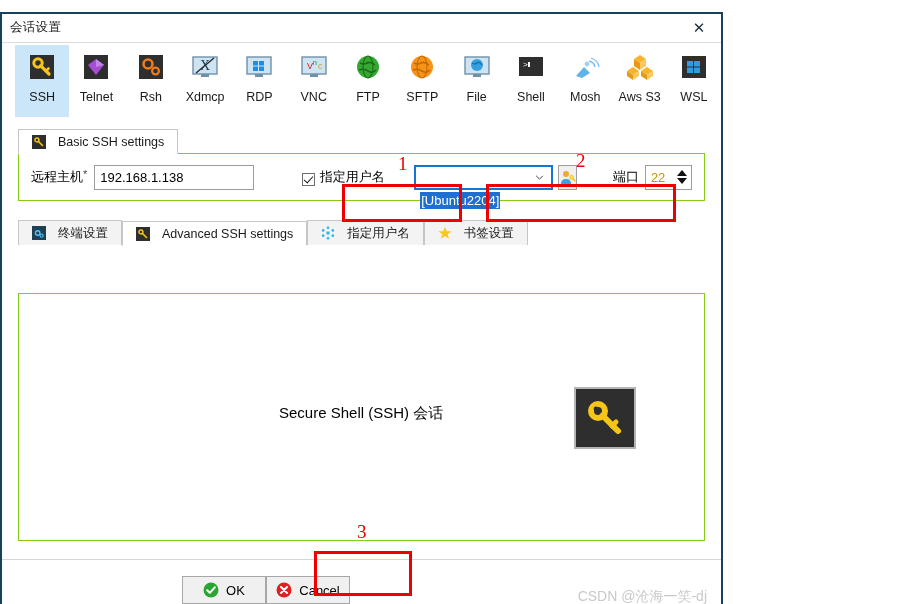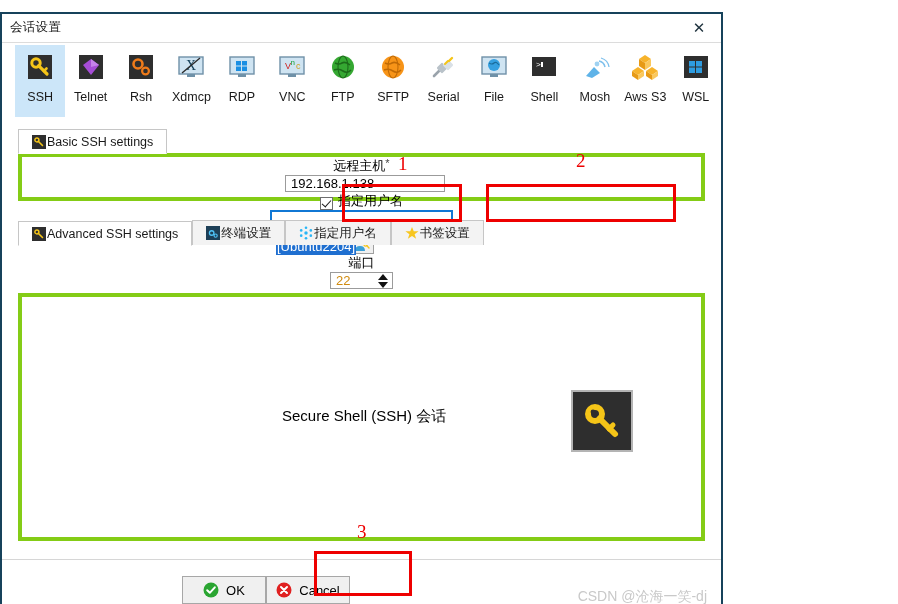--- a/index.html
+++ b/index.html
@@ -92,41 +92,40 @@
     height: 26px;
     position: relative;
     z-index: 2;
   }
   .tab {
     height: 25px;
     box-sizing: border-box;
     padding: 0 13px;
     display: flex;
     align-items: center;
-    gap: 1px;
+    gap: 12px;
     font-size: 12.5px;
     color: #1a1a1a;
     border: 1px solid #c6c6c6;
     border-bottom: none;
     background: #f3f3f3;
     cursor: pointer;
     white-space: nowrap;
   }
   .tab.active {
     background: #ffffff;
     border-bottom: 1px solid #ffffff;
     margin-bottom: -1px;
   }
   .tab .ticon { width: 14px; height: 14px; display: block; }
 
   .panel-body {
-    border: 4px solid #84cc16;
+    border: 1px solid #84cc16;
     background: #ffffff;
     box-sizing: border-box;
-    flex-direction: column;
   }
   .basic-body {
     height: 48px;
     display: flex;
     align-items: center;
     padding: 0 12px;
   }
 
   .field-label {
     font-size: 13px;
@@ -386,30 +385,20 @@
 
     <div class="proto">
       <svg class="pico" viewBox="0 0 30 30">
         <circle cx="15" cy="15" r="11" fill="#f79418"></circle>
         <path d="M7 11 q4 2 7 0 t8 2 M6 18 q5 -2 9 1 t8 -1" stroke="#c06a06" stroke-width="1.6" fill="none"></path>
         <ellipse cx="15" cy="15" rx="5" ry="11" fill="none" stroke="#c06a06" stroke-width="1.1"></ellipse>
       </svg>
       <span class="plabel">SFTP</span>
     </div>
 
-    <div class="proto">
-      <svg class="pico" viewBox="0 0 30 30">
-        <path d="M5 24 L11 18" stroke="#9aa3ab" stroke-width="2.6" stroke-linecap="round"></path>
-        <rect x="9" y="12" width="8" height="8" rx="1.5" fill="#b9c2c9" transform="rotate(45 13 16)"></rect>
-        <rect x="15" y="9" width="8" height="8" rx="1.5" fill="#d9e0e6" transform="rotate(45 19 13)"></rect>
-        <path d="M23 6 L20 9" stroke="#f5c518" stroke-width="2.4" stroke-linecap="round"></path>
-        <path d="M16 12 L19 9" stroke="#f5c518" stroke-width="2" stroke-linecap="round"></path>
-      </svg>
-      <span class="plabel">Serial</span>
-    </div>
 
     <div class="proto">
       <svg class="pico" viewBox="0 0 30 30">
         <rect x="3" y="5" width="24" height="17" fill="#cfe4f2" stroke="#6f91a8" stroke-width="1.4"></rect>
         <rect x="11" y="22" width="8" height="3" fill="#6f91a8"></rect>
         <circle cx="15" cy="13" r="6" fill="#35a0e0"></circle>
         <path d="M10 11 q3 2 5 0 t5 2" stroke="#1b6c9b" stroke-width="1.2" fill="none"></path>
       </svg>
       <span class="plabel">File</span>
     </div>
@@ -517,36 +506,36 @@
           <span class="tri-up"></span>
           <span class="tri-dn"></span>
         </span>
       </div>
     </div>
   </div>
 
   <div class="section" style="margin-top:18px;">
     <div class="tabstrip">
 
+      <div class="tab">
+        <svg class="ticon" viewBox="0 0 16 16">
+          <rect x="0" y="0" width="16" height="16" fill="#1d3f57"></rect>
+          <circle cx="6.5" cy="8" r="2.6" fill="none" stroke="#4fc3f7" stroke-width="1.5"></circle>
+          <circle cx="11" cy="11" r="1.8" fill="none" stroke="#4fc3f7" stroke-width="1.3"></circle>
+        </svg>
+        <span>终端设置</span>
+      </div>
+
       <div class="tab active">
         <svg class="ticon" viewBox="0 0 16 16">
           <rect x="0" y="0" width="16" height="16" fill="#2e2e2e"></rect>
           <circle cx="5.6" cy="5.6" r="2.3" fill="none" stroke="#f5c518" stroke-width="1.7"></circle>
           <path d="M7.1 7.1 L12 12" stroke="#f5c518" stroke-width="1.8" stroke-linecap="round"></path>
         </svg>
         <span>Advanced SSH settings</span>
-      </div>
-
-      <div class="tab">
-        <svg class="ticon" viewBox="0 0 16 16">
-          <rect x="0" y="0" width="16" height="16" fill="#1d3f57"></rect>
-          <circle cx="6.5" cy="8" r="2.6" fill="none" stroke="#4fc3f7" stroke-width="1.5"></circle>
-          <circle cx="11" cy="11" r="1.8" fill="none" stroke="#4fc3f7" stroke-width="1.3"></circle>
-        </svg>
-        <span>终端设置</span>
       </div>
 
       <div class="tab">
         <svg class="ticon" viewBox="0 0 16 16">
           <circle cx="8" cy="8" r="2" fill="#29b6f6"></circle>
           <circle cx="8" cy="2" r="1.5" fill="#29b6f6"></circle>
           <circle cx="8" cy="14" r="1.5" fill="#29b6f6"></circle>
           <circle cx="2.5" cy="5" r="1.5" fill="#29b6f6"></circle>
           <circle cx="13.5" cy="5" r="1.5" fill="#29b6f6"></circle>
           <circle cx="2.5" cy="11" r="1.5" fill="#29b6f6"></circle>

